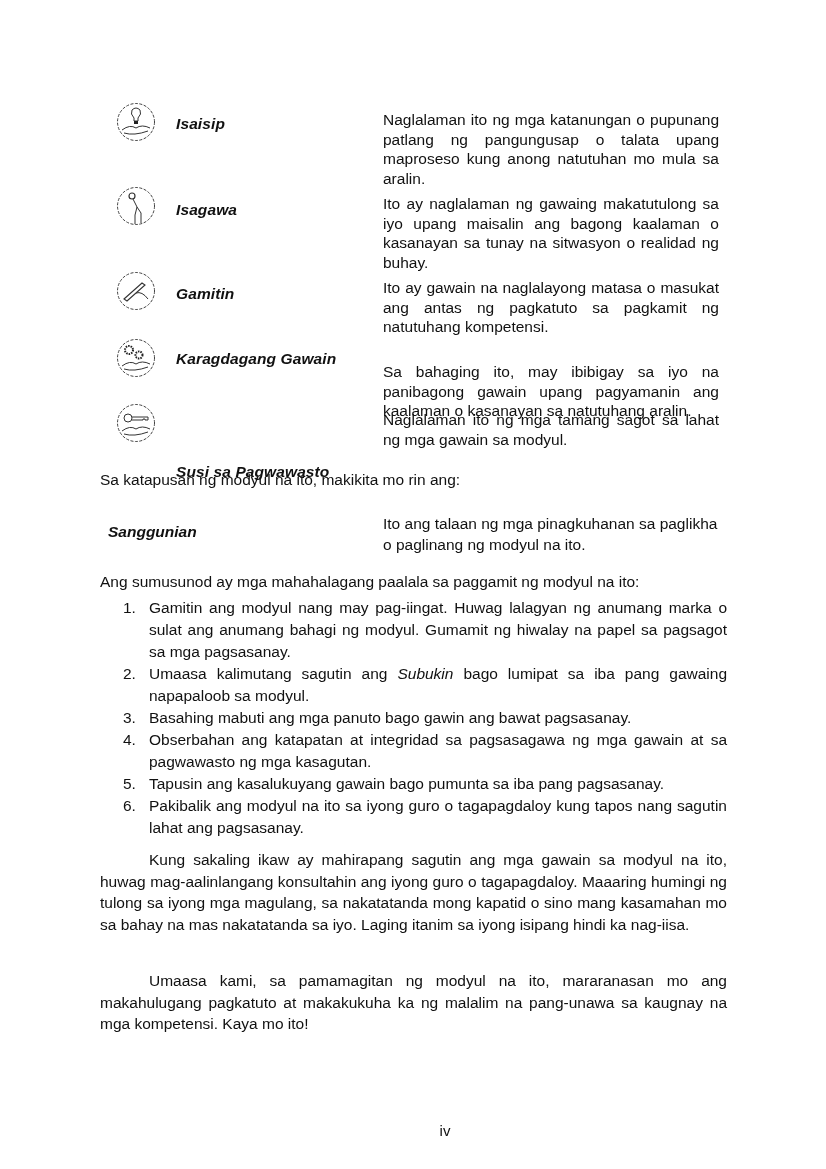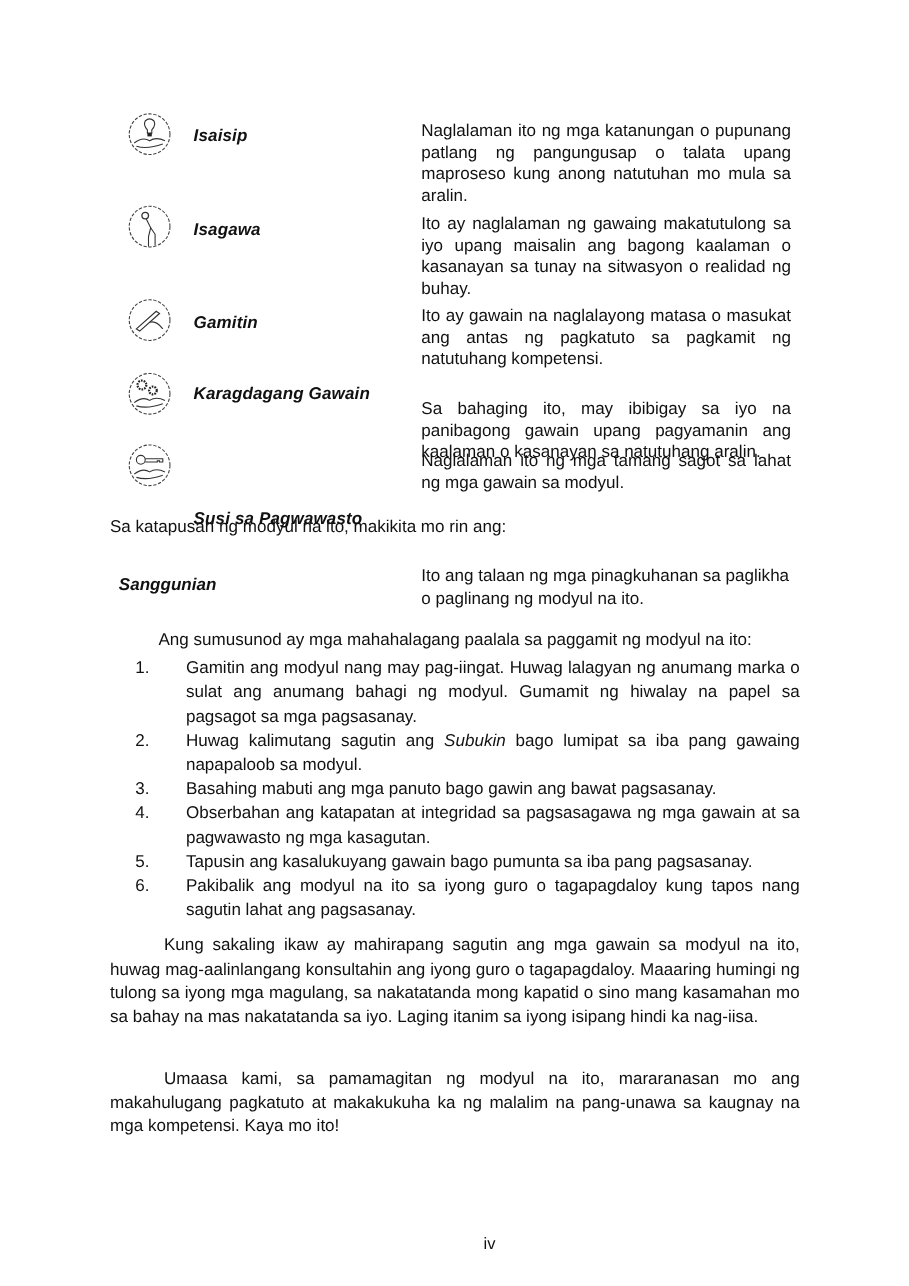--- a/index.html
+++ b/index.html
@@ -33,21 +33,21 @@
     .sangg-desc {
       position: absolute; left: 383px; top: 513px; width: 340px; font-size: 15.5px; line-height: 21px;
     }
 
     ol.rules {
       position: absolute; left: 100px; top: 597px; width: 627px; margin: 0; padding: 0; list-style: none;
       font-size: 15.5px; line-height: 22px;
     }
     ol.rules li { position: relative; padding-left: 49px; text-align: justify; }
     ol.rules li .num { position: absolute; left: 23px; top: 0; }
-    ol.rules li .txt { display: block; margin-left: 20px; }
+    ol.rules li .txt { display: block; }
 
     .page-num { position: absolute; left: 0; width: 826px; top: 1122px; text-align: center; font-size: 15px; padding-left: 32px; }
   </style>
 </head>
 <body>
 
 <div class="page">
 
   <div class="icon-row" style="top:102px;">
     <div class="icon" style="top:0;">
@@ -110,30 +110,30 @@
     </div>
     <div class="term" style="top:16px;margin-top:44px;">Susi sa Pagwawasto</div>
     <div class="desc" style="top:7px;">Naglalaman ito ng mga tamang sagot sa lahat ng mga gawain sa modyul.</div>
   </div>
 
   <div class="para" style="top:469px;">Sa katapusan ng modyul na ito, makikita mo rin ang:</div>
 
   <div class="sangg-term">Sanggunian</div>
   <div class="sangg-desc">Ito ang talaan ng mga pinagkuhanan sa paglikha o paglinang ng modyul na ito.</div>
 
-  <div class="para" style="top:571px;margin-left:44px;">Ang sumusunod ay mga mahahalagang paalala sa paggamit ng modyul na ito:</div>
+  <div class="para" style="top:571px;">Ang sumusunod ay mga mahahalagang paalala sa paggamit ng modyul na ito:</div>
 
   <ol class="rules">
     <li>
       <span class="num">1.</span>
       <span class="txt">Gamitin ang modyul nang may pag-iingat. Huwag lalagyan ng anumang marka o sulat ang anumang bahagi ng modyul. Gumamit ng hiwalay na papel sa pagsagot sa mga pagsasanay.</span>
     </li>
     <li>
       <span class="num">2.</span>
-      <span class="txt"><span>Huwag kalimutang sagutin ang </span><i>Subukin</i><span> bago lumipat sa iba pang gawaing napapaloob sa modyul.</span></span>
+      <span class="txt"><span>Umaasa kalimutang sagutin ang </span><i>Subukin</i><span> bago lumipat sa iba pang gawaing napapaloob sa modyul.</span></span>
     </li>
     <li>
       <span class="num">3.</span>
       <span class="txt">Basahing mabuti ang mga panuto bago gawin ang bawat pagsasanay.</span>
     </li>
     <li>
       <span class="num">4.</span>
       <span class="txt">Obserbahan ang katapatan at integridad sa pagsasagawa ng mga gawain at sa pagwawasto ng mga kasagutan.</span>
     </li>
     <li>

